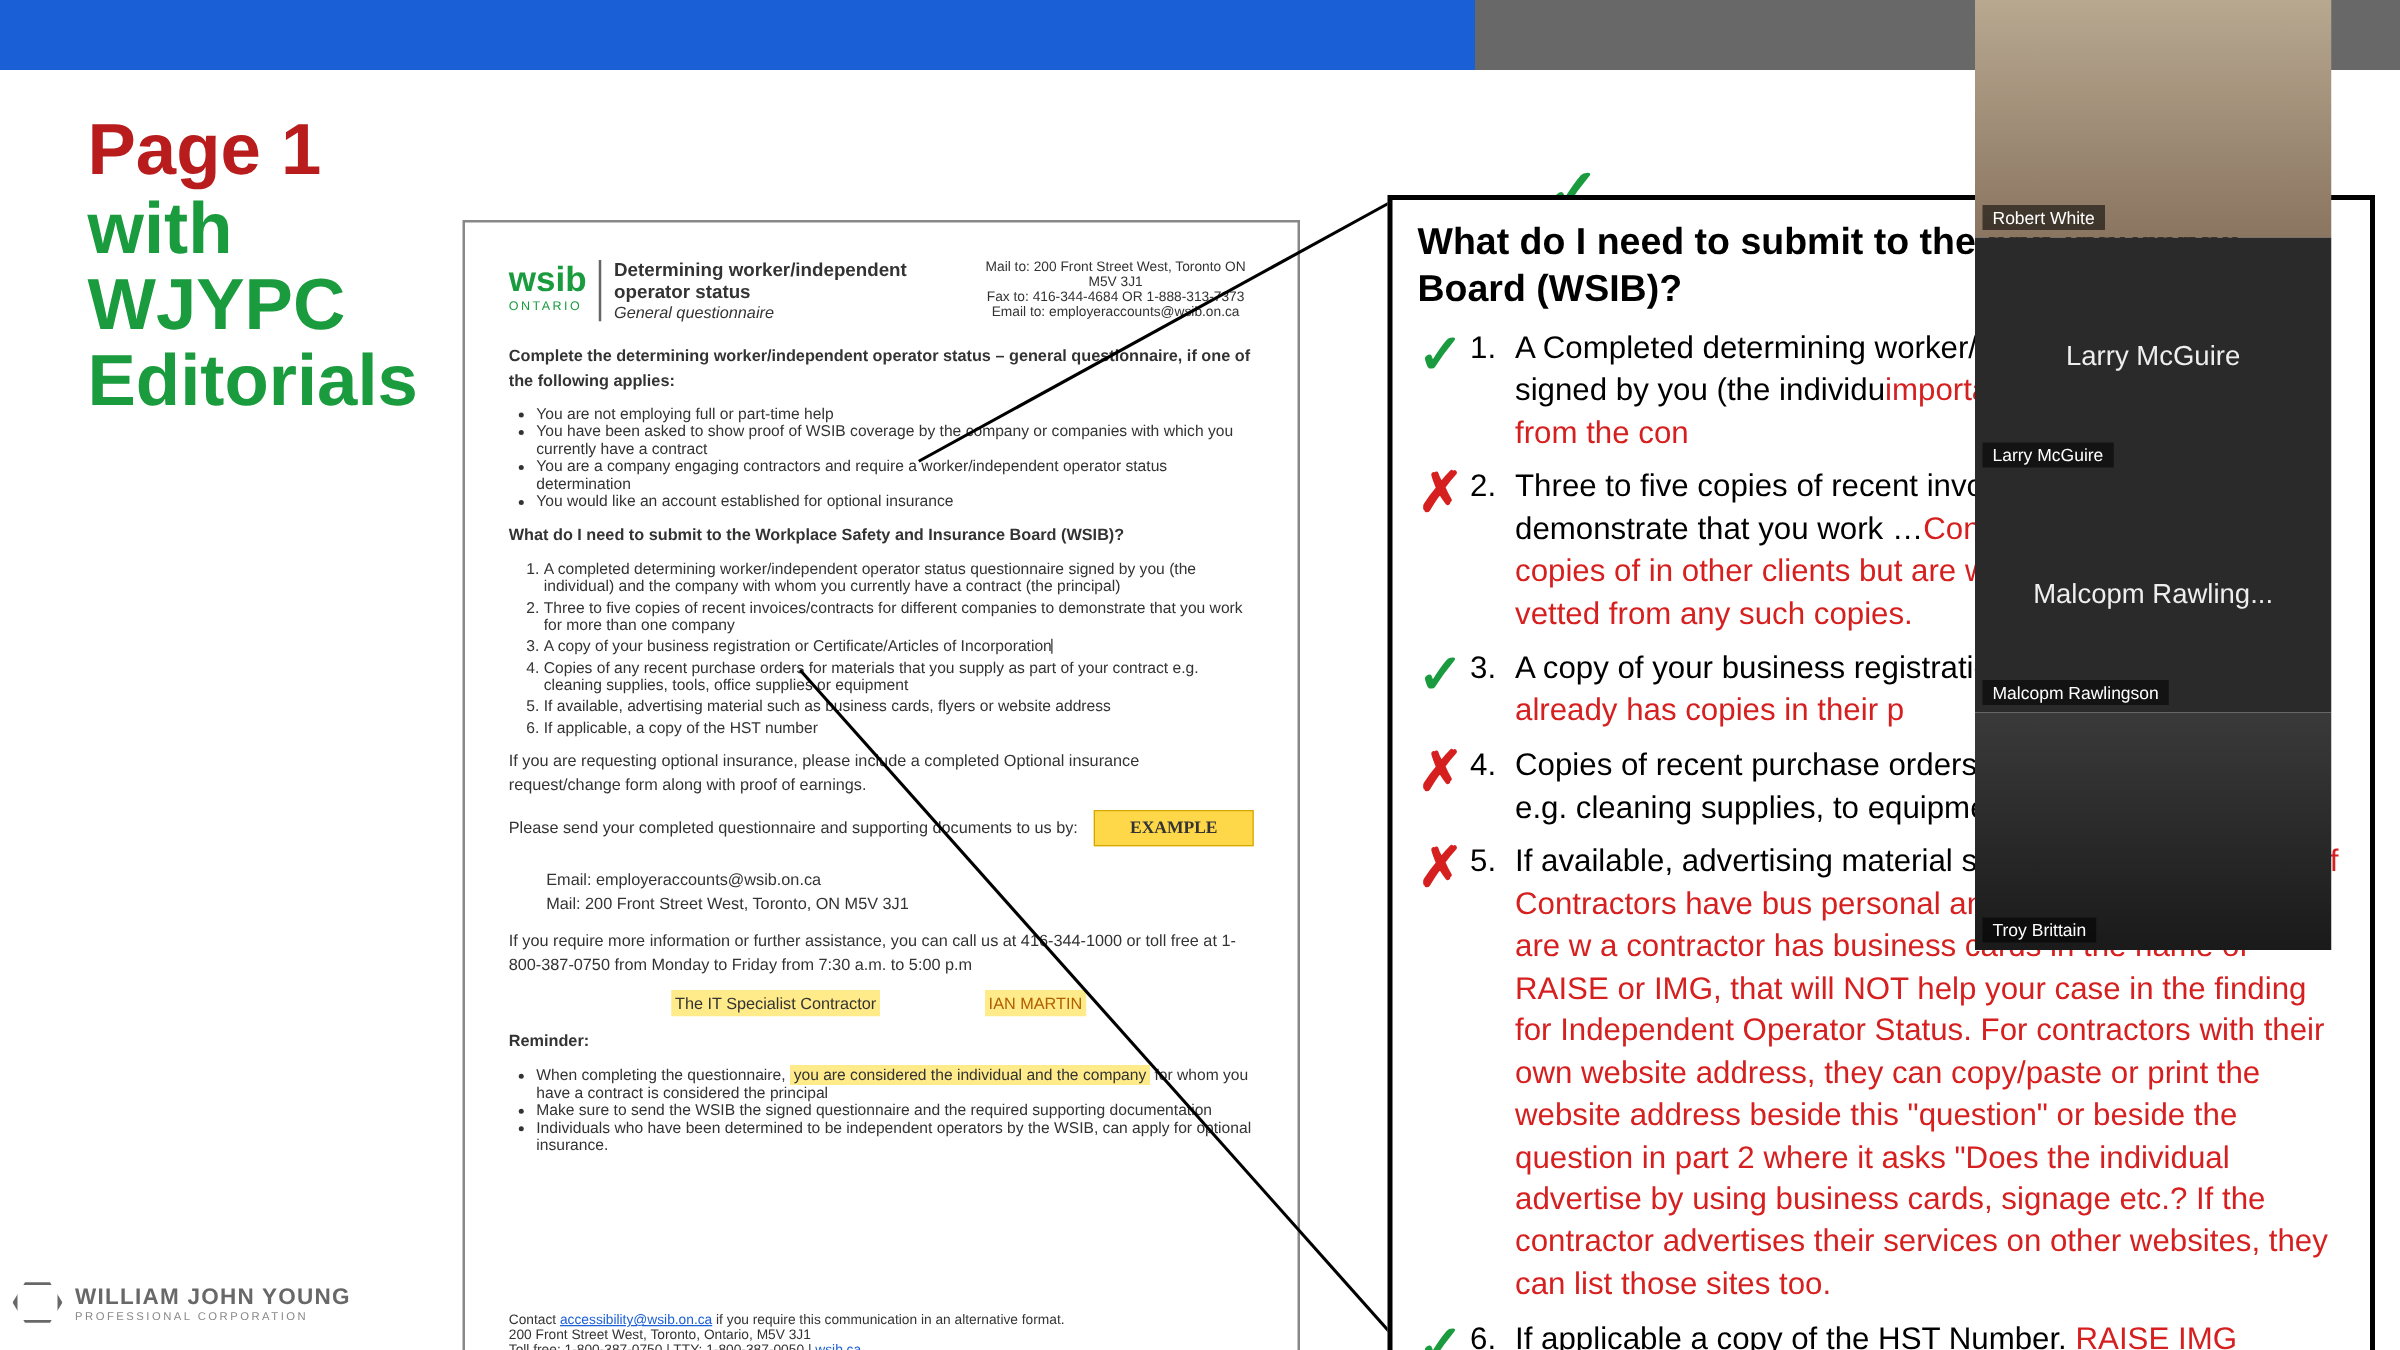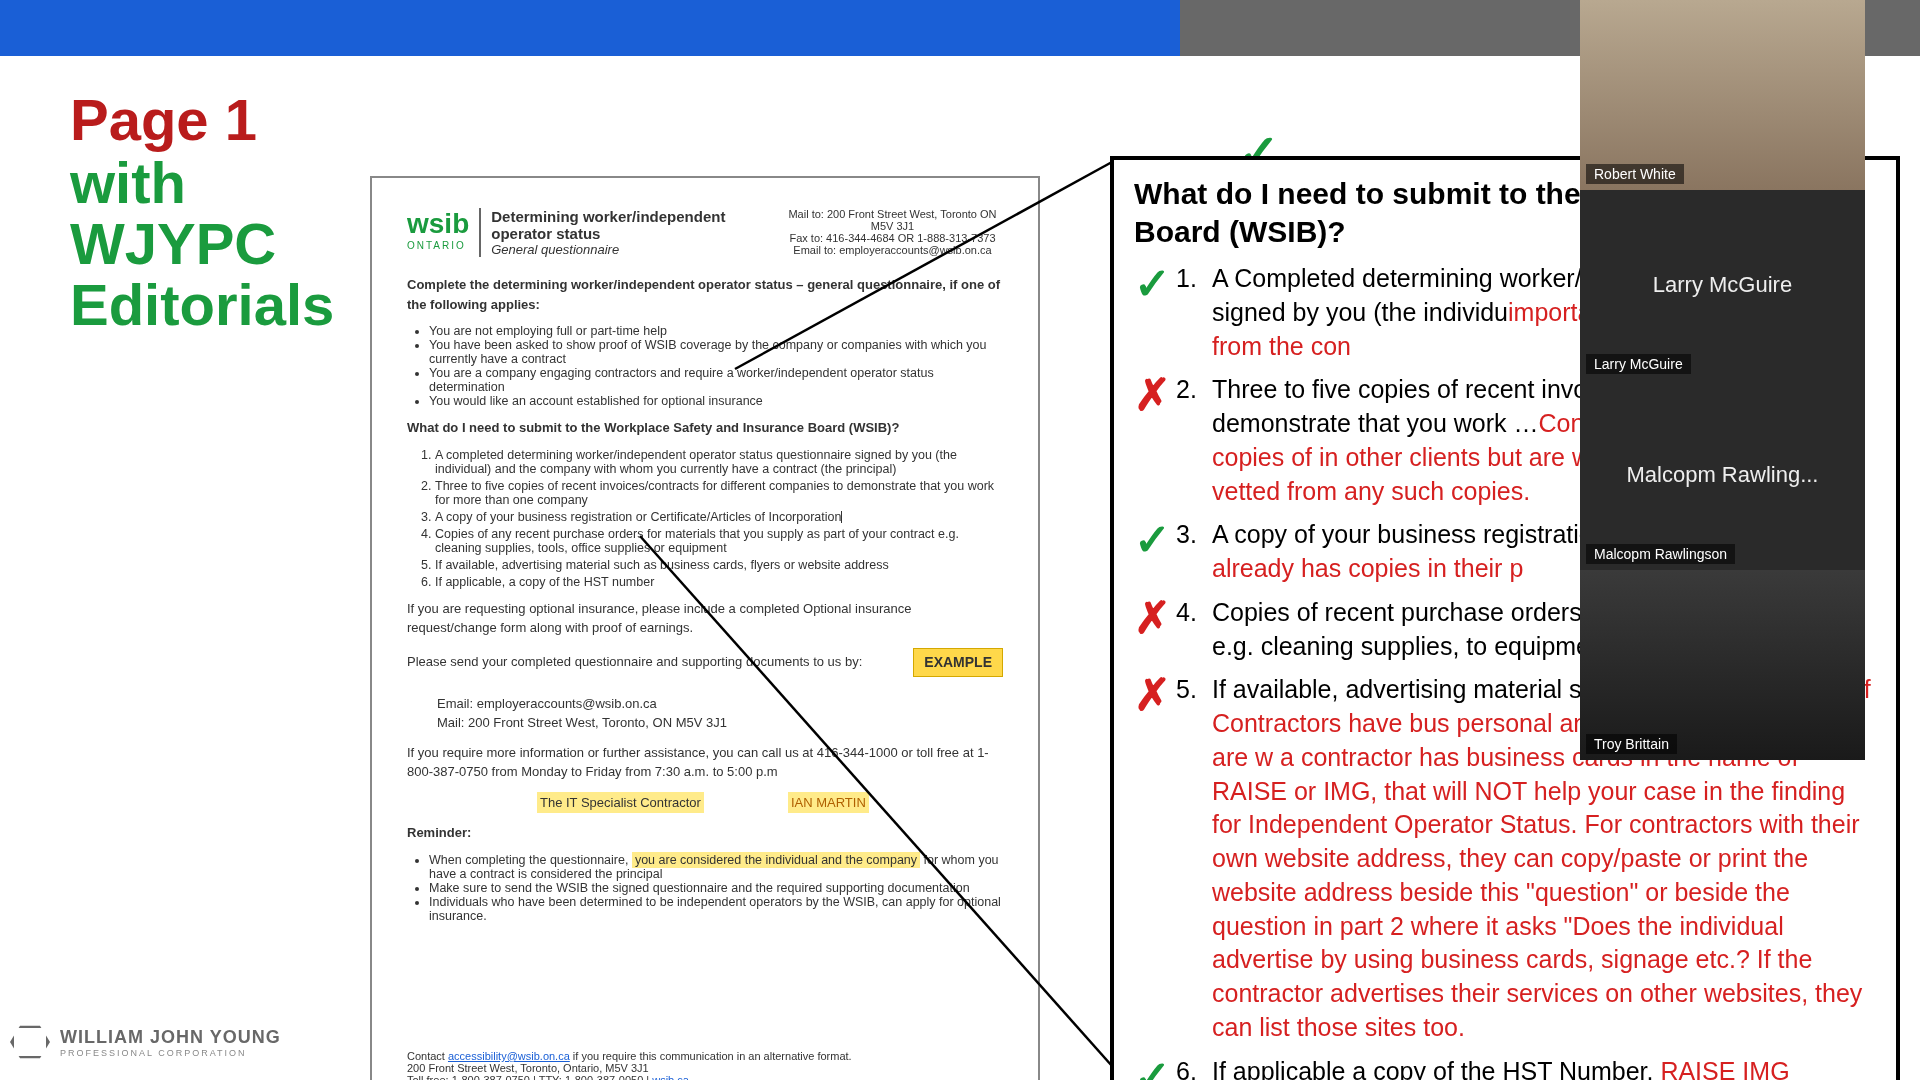--- a/index.html
+++ b/index.html
@@ -18,21 +18,21 @@
 .doc-title-block { border-left: 2px solid #666; padding-left: 10px; margin-left: 10px; }
 .doc-title { font-weight: bold; font-size: 15px; }
 .doc-sub { font-style: italic; font-size: 13px; }
 .doc-contact { font-size: 11px; text-align: center; }
 .doc-section { margin: 10px 0; font-size: 13px; line-height: 1.5; }
 .doc-bold { font-weight: bold; }
 .doc-list { margin-left: 22px; font-size: 12.5px; }
 .doc-ol { margin-left: 28px; font-size: 12.5px; }
 .doc-ol li { margin: 3px 0; }
 .doc-cursor { display:inline-block; border-left:1px solid #333; height:12px; vertical-align:middle; }
-.example-badge { background: #ffd84a; padding: 3px 10px; font-weight: bold; font-size: 14px; border: 1px solid #d4a800; display: inline-block; }
+.example-badge { background: #ffd84a; padding: 3px 28px; font-weight: bold; font-size: 14px; border: 1px solid #d4a800; display: inline-block; font-family: Liberation Serif, serif; }
 .highlight-yellow { background: #ffeb8a; padding: 1px 3px; }
 .link { color: #1a5fd6; text-decoration: underline; }
 .doc-footer { position: absolute; bottom: 20px; left: 35px; right: 35px; font-size: 11px; }
 .page-num { position: absolute; bottom: 20px; right: 35px; font-size: 11px; }
 .connector { position: absolute; pointer-events: none; }
 .zoom-box { position: absolute; top: 100px; left: 1110px; width: 790px; border: 4px solid #000; background: #fff; padding: 15px 20px 20px 20px; }
 .zoom-heading { font-size: 30px; font-weight: bold; color: #000; line-height: 1.25; margin-bottom: 12px; }
 .header-labels { position: absolute; top: 68px; left: 1130px; display: flex; gap: 14px; align-items: flex-end; font-size: 26px; font-weight: bold; }
 .hdr-check { color: #1a9b3e; font-size: 50px; }
 .zoom-list { list-style: none; }

